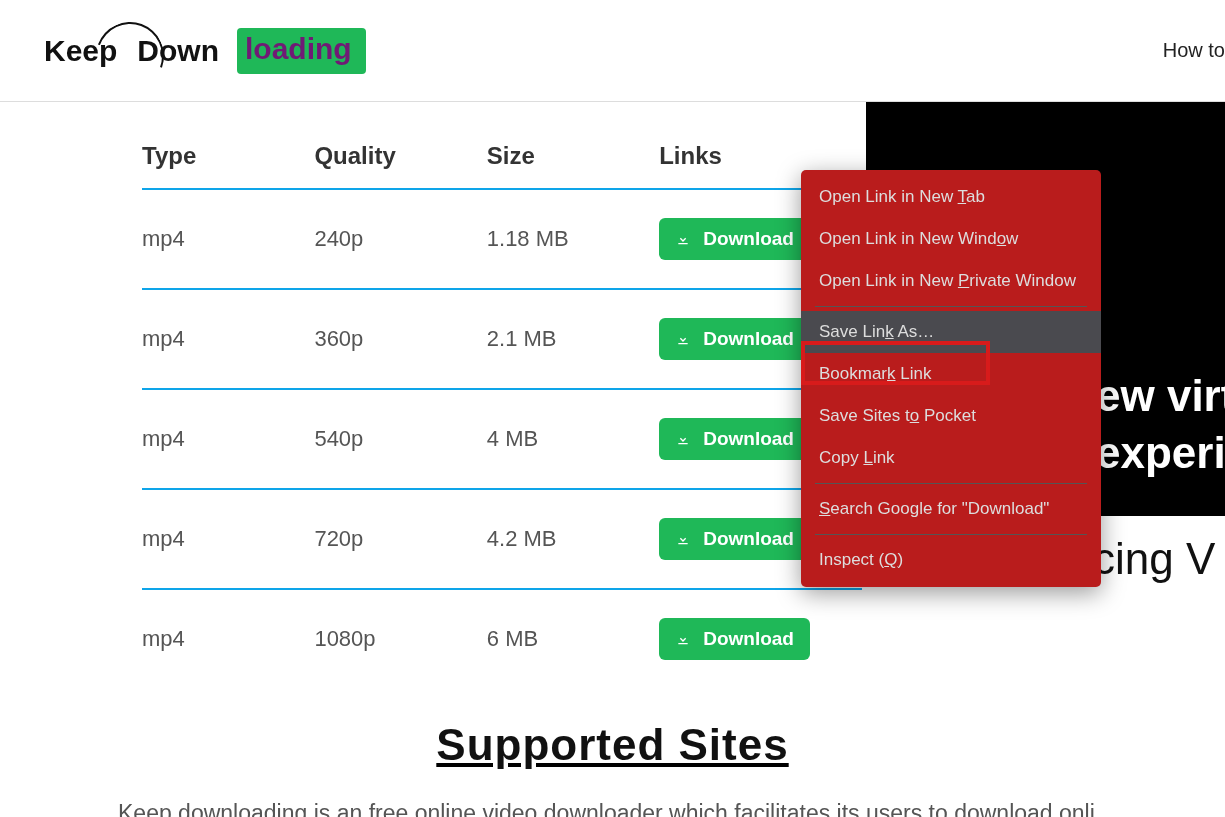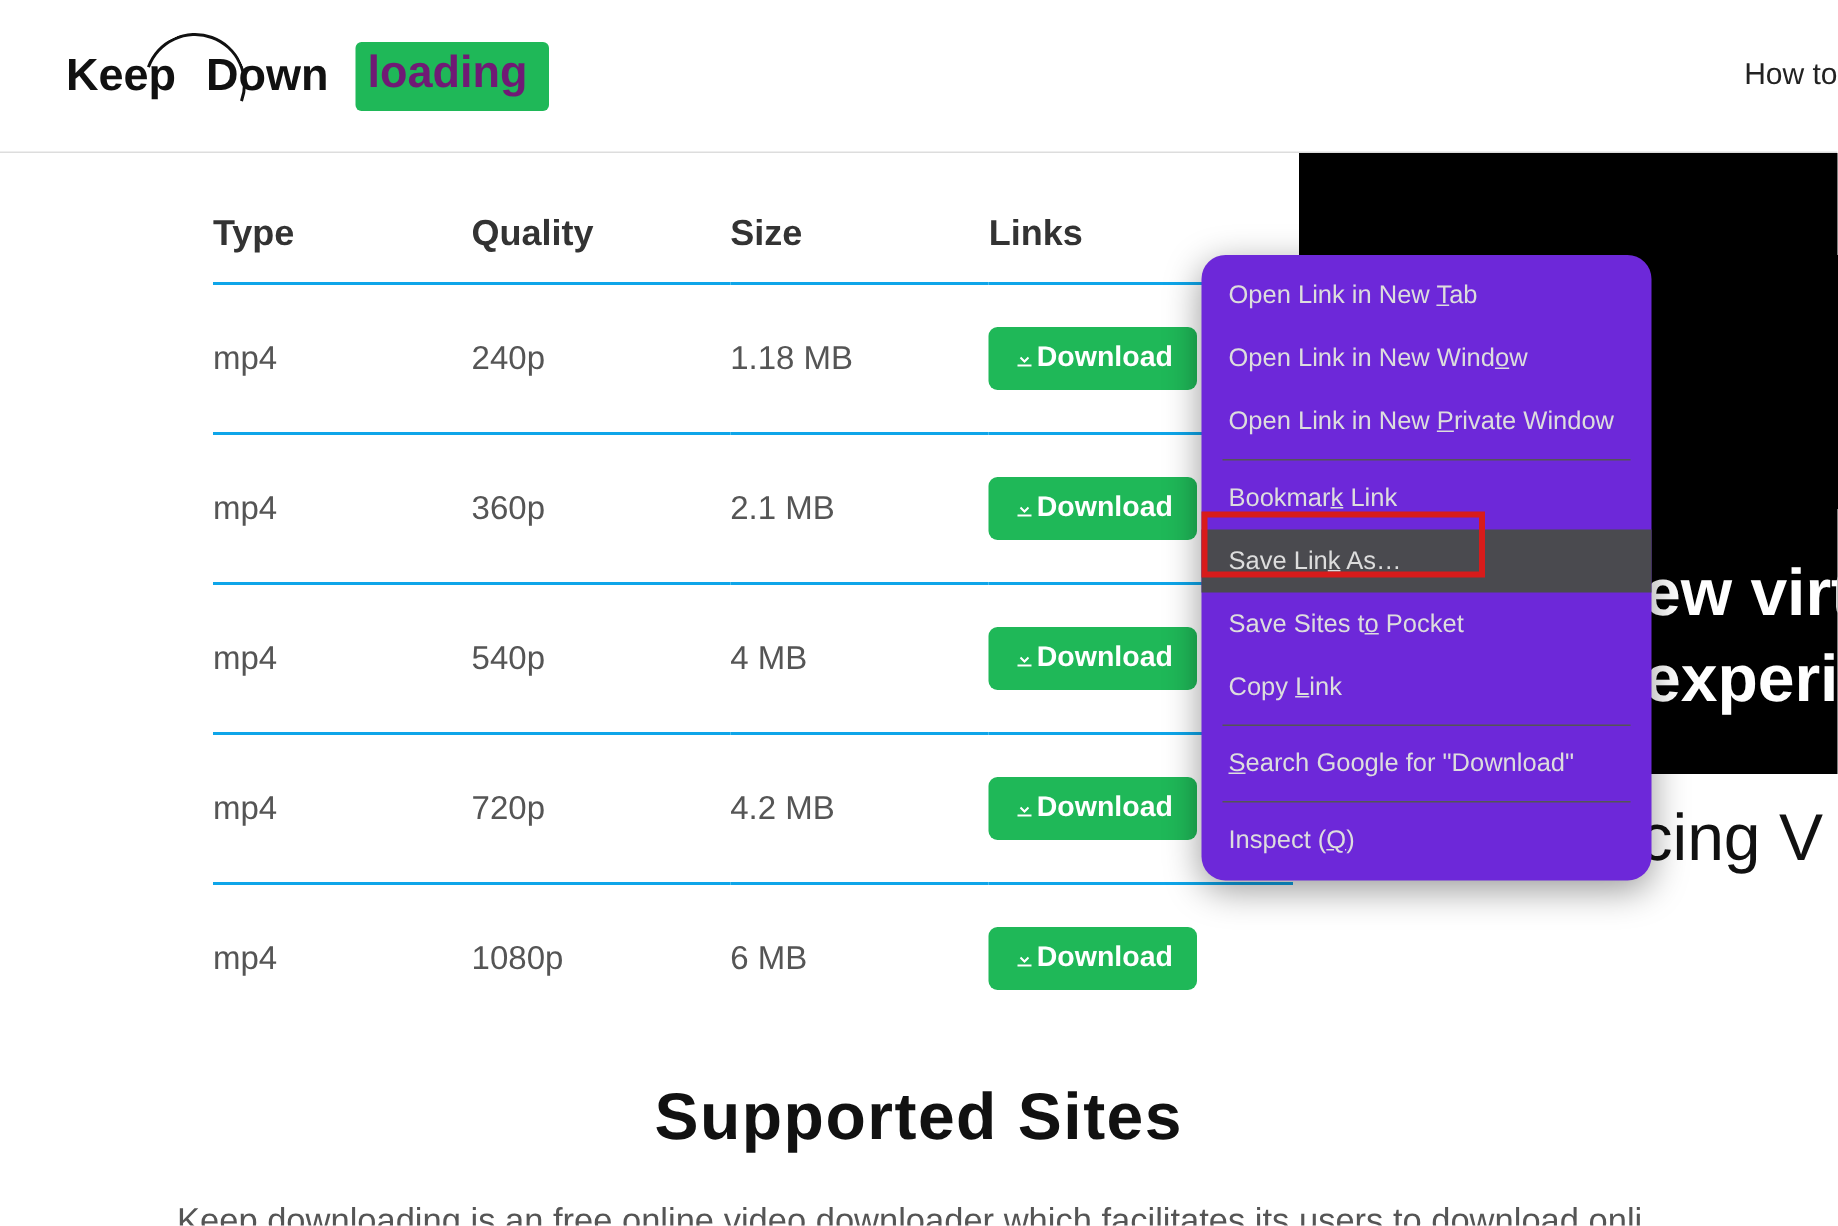--- a/index.html
+++ b/index.html
@@ -88,21 +88,21 @@
   .download-btn {
     background: #1fb858;
     color: #fff;
     border: none;
     border-radius: 6px;
     padding: 10px 16px;
     font-size: 19px;
     font-weight: 700;
     display: inline-flex;
     align-items: center;
-    gap: 0;
+    gap: 12px;
     cursor: pointer;
   }
   .dl-icon svg { display: block; }
   .video-panel {
     position: absolute;
     top: 102px;
     left: 866px;
     width: 360px;
     height: 414px;
     background: #000;
@@ -125,43 +125,44 @@
     left: 956px;
     font-size: 44px;
     color: #111;
     white-space: nowrap;
   }
   .supported {
     position: absolute;
     top: 720px;
     width: 1225px;
     text-align: center;
+    text-decoration: underline;
   }
   .supported h2 {
     font-size: 44px;
     font-weight: 800;
     color: #111;
     letter-spacing: 1px;
   }
   .sub {
     position: absolute;
     top: 800px;
     left: 118px;
     font-size: 23px;
     color: #555;
     white-space: nowrap;
   }
   .ctx-menu {
     position: absolute;
     top: 170px;
     left: 801px;
     width: 300px;
-    background: #6d28d9;
+    background: #b91c1c;
     color: #ddd;
-    border-radius: 16px;
+    border-radius: 5px;
     box-shadow: 0 6px 24px rgba(0,0,0,0.4);
     padding: 6px 0;
     font-size: 17px;
     z-index: 50;
   }
   .ctx-item {
     padding: 11px 18px;
     cursor: pointer;
     position: relative;
   }
@@ -290,27 +291,27 @@
   <div class="ctx-item">
     <span>Open Link in New </span><span class="ul">T</span><span>ab</span>
   </div>
   <div class="ctx-item">
     <span>Open Link in New Wind</span><span class="ul">o</span><span>w</span>
   </div>
   <div class="ctx-item">
     <span>Open Link in New </span><span class="ul">P</span><span>rivate Window</span>
   </div>
   <div class="ctx-sep"></div>
-  <div class="ctx-item">
-    <span>Bookmar</span><span class="ul">k</span><span> Link</span>
-  </div>
   <div class="ctx-item hovered">
     <span>Save Lin</span><span class="ul">k</span><span> As…</span>
   </div>
   <div class="ctx-item">
+    <span>Bookmar</span><span class="ul">k</span><span> Link</span>
+  </div>
+  <div class="ctx-item">
     <span>Save Sites t</span><span class="ul">o</span><span> Pocket</span>
   </div>
   <div class="ctx-item">
     <span>Copy </span><span class="ul">L</span><span>ink</span>
   </div>
   <div class="ctx-sep"></div>
   <div class="ctx-item">
     <span></span><span class="ul">S</span><span>earch Google for "Download"</span>
   </div>
   <div class="ctx-sep"></div>

